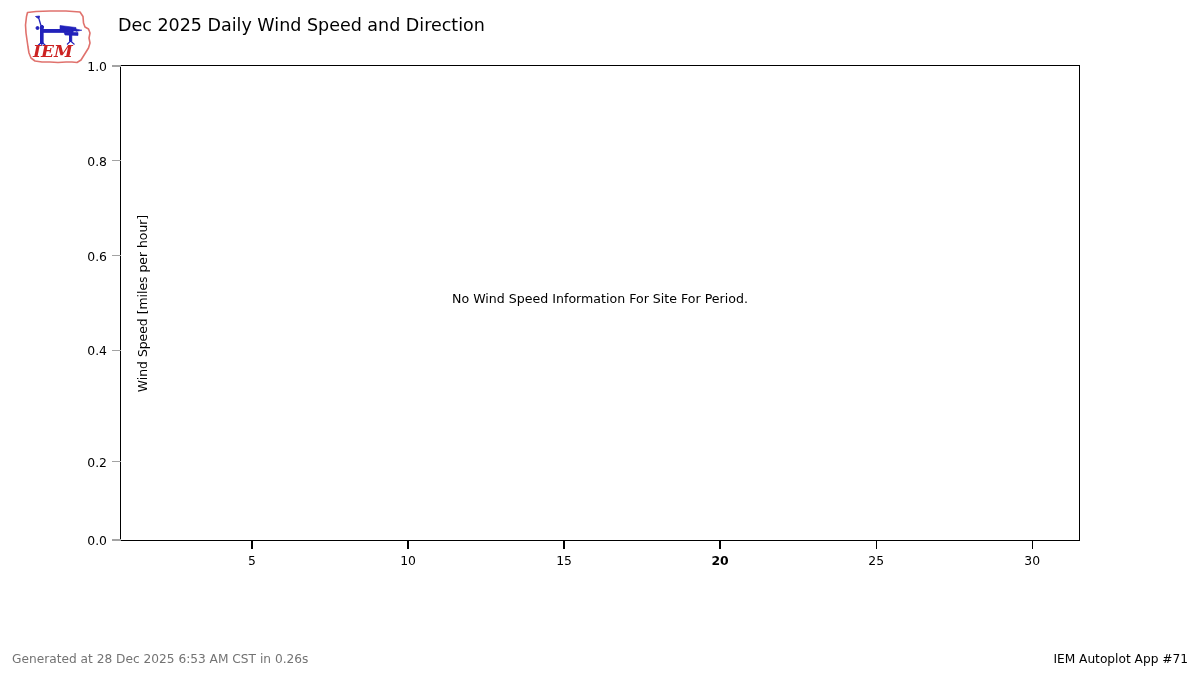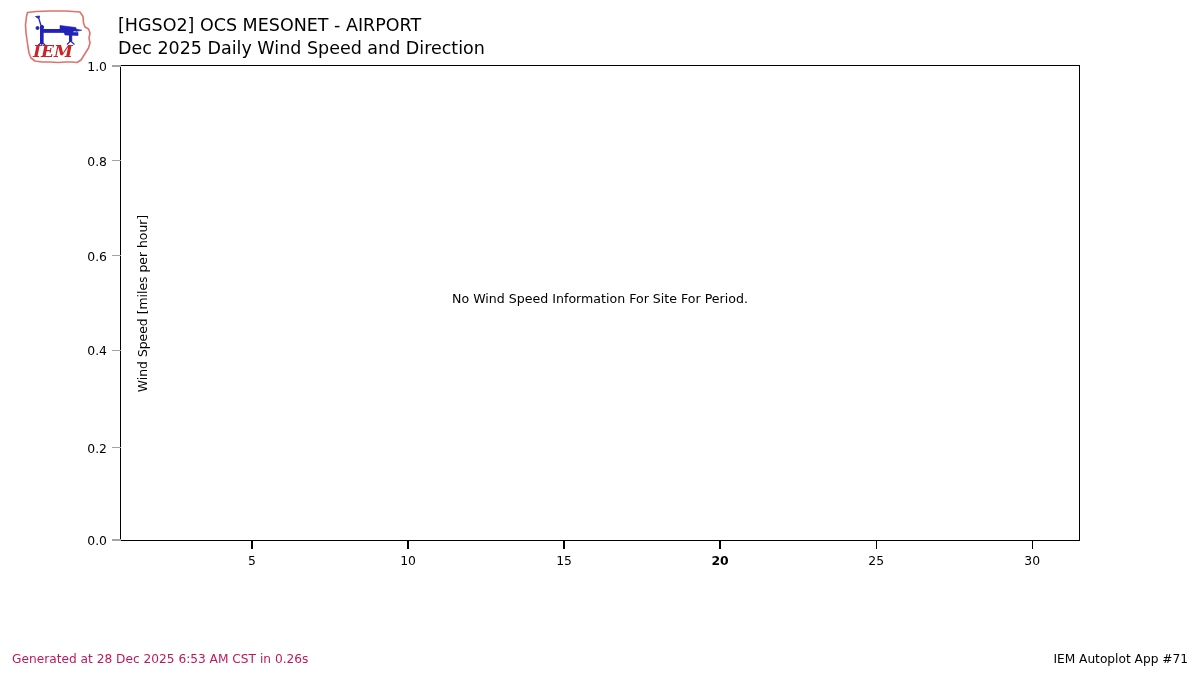--- a/index.html
+++ b/index.html
@@ -108,21 +108,21 @@
     color: #000000;
     white-space: nowrap;
   }
 
   
   #footer-left {
     position: absolute;
     left: 12px;
     bottom: 9px;
     font-size: 12.2px;
-    color: #be185d;
+    color: #737373;
     white-space: nowrap;
   }
   #footer-right {
     position: absolute;
     right: 12px;
     bottom: 9px;
     font-size: 12.2px;
     color: #000000;
     white-space: nowrap;
   }
@@ -160,33 +160,32 @@
       <path d="M50.6 36 L47 39.5 M50.6 36 L54.5 39.5" stroke-width="1.1" fill="none"></path>
 
       <path d="M56 24 L62 25.2 L56 26.5 Z" stroke-width="0.5"></path>
     </g>
 
     <text x="13" y="52" font-family="'DejaVu Serif','Liberation Serif',serif" font-size="17" font-style="italic" font-weight="bold" fill="#cc2222">IEM</text>
   </svg>
 </div>
 
 <div id="chart-title">
-  <span class="title-line">[HGSO2] OCS MESONET - AIRPORT</span>
   <span class="title-line">Dec 2025 Daily Wind Speed and Direction</span>
 </div>
 
 <div id="plot-area">
 
   <div id="y-axis-label">Wind Speed [miles per hour]</div>
 
   <div id="y-ticks">
       <div class="ytick" style="top: 473.35px;">
         <span class="ytick-label">0.0</span>
       </div>
-      <div class="ytick" style="top: 381px;">
+      <div class="ytick" style="top: 395px;">
         <span class="ytick-label">0.2</span>
       </div>
       <div class="ytick" style="top: 283.75px;">
         <span class="ytick-label">0.4</span>
       </div>
       <div class="ytick" style="top: 188.95px;">
         <span class="ytick-label">0.6</span>
       </div>
       <div class="ytick" style="top: 94.15px;">
         <span class="ytick-label">0.8</span>

